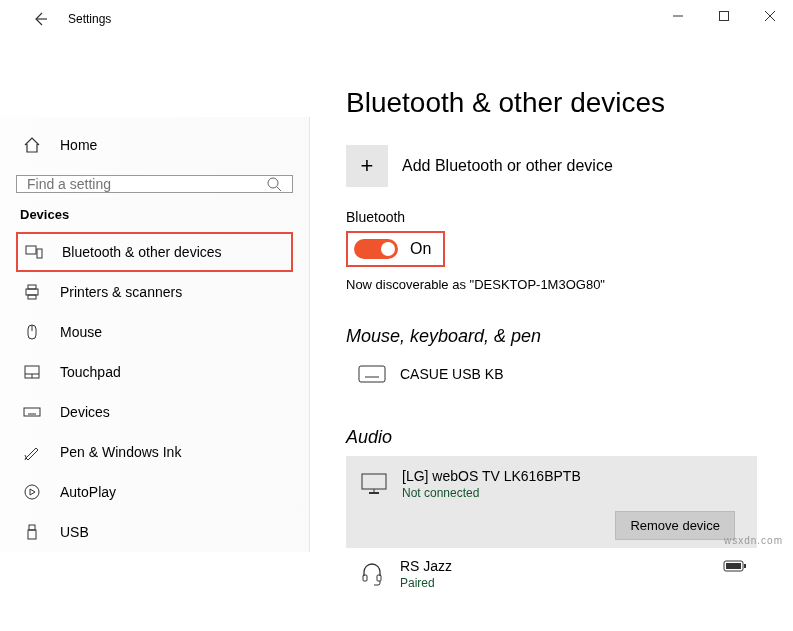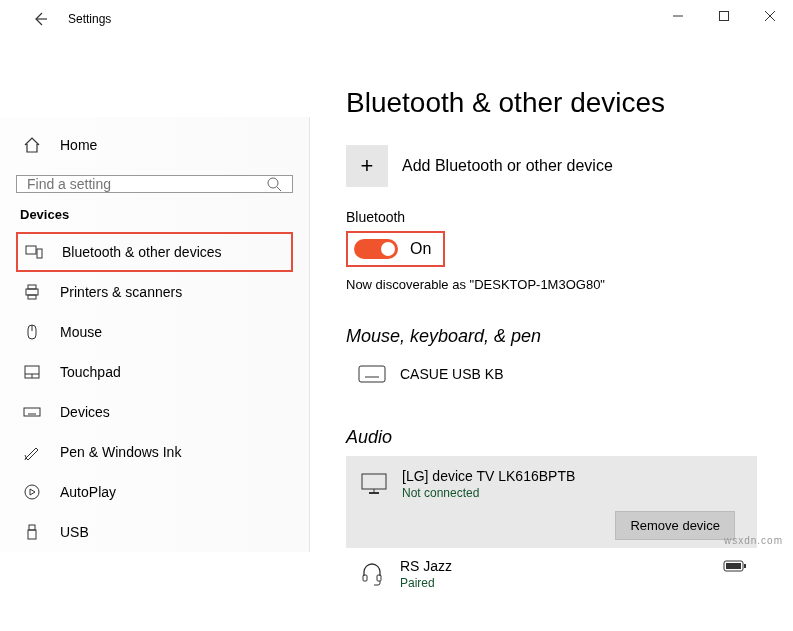--- a/index.html
+++ b/index.html
@@ -207,21 +207,21 @@
     <div class="selected-device">
       <div class="device-row" style="padding:0">
         <span class="dicon">
             <svg width="26" height="22" viewBox="0 0 26 22">
               <rect x="1" y="1" width="24" height="15" stroke="#333" fill="none"></rect>
               <line x1="8" y1="20" x2="18" y2="20" stroke="#333" stroke-width="2"></line>
               <line x1="13" y1="16" x2="13" y2="20" stroke="#333"></line>
             </svg>
           </span>
         <div class="dtext">
-          <div class="dname">[LG] device TV LK616BPTB</div>
+          <div class="dname">[LG] webOS TV LK616BPTB</div>
           <div class="dstatus">Not connected</div>
         </div>
       </div>
       <button class="remove-btn">Remove device</button>
     </div>
 
     <div class="device-row">
       <span class="dicon">
           <svg width="24" height="24" viewBox="0 0 24 24">
             <path d="M4 14 V10 a8 8 0 0 1 16 0 V14" stroke="#333" fill="none" stroke-width="1.3"></path>

